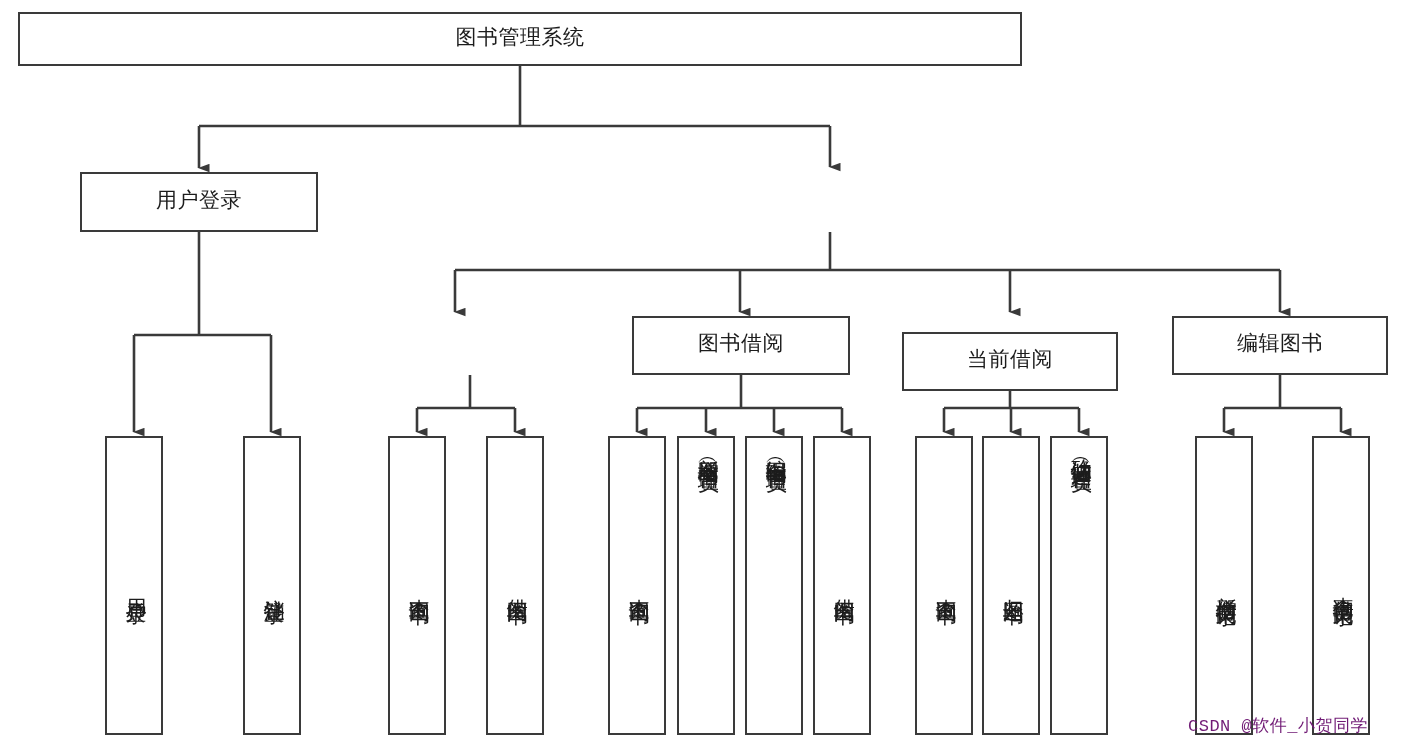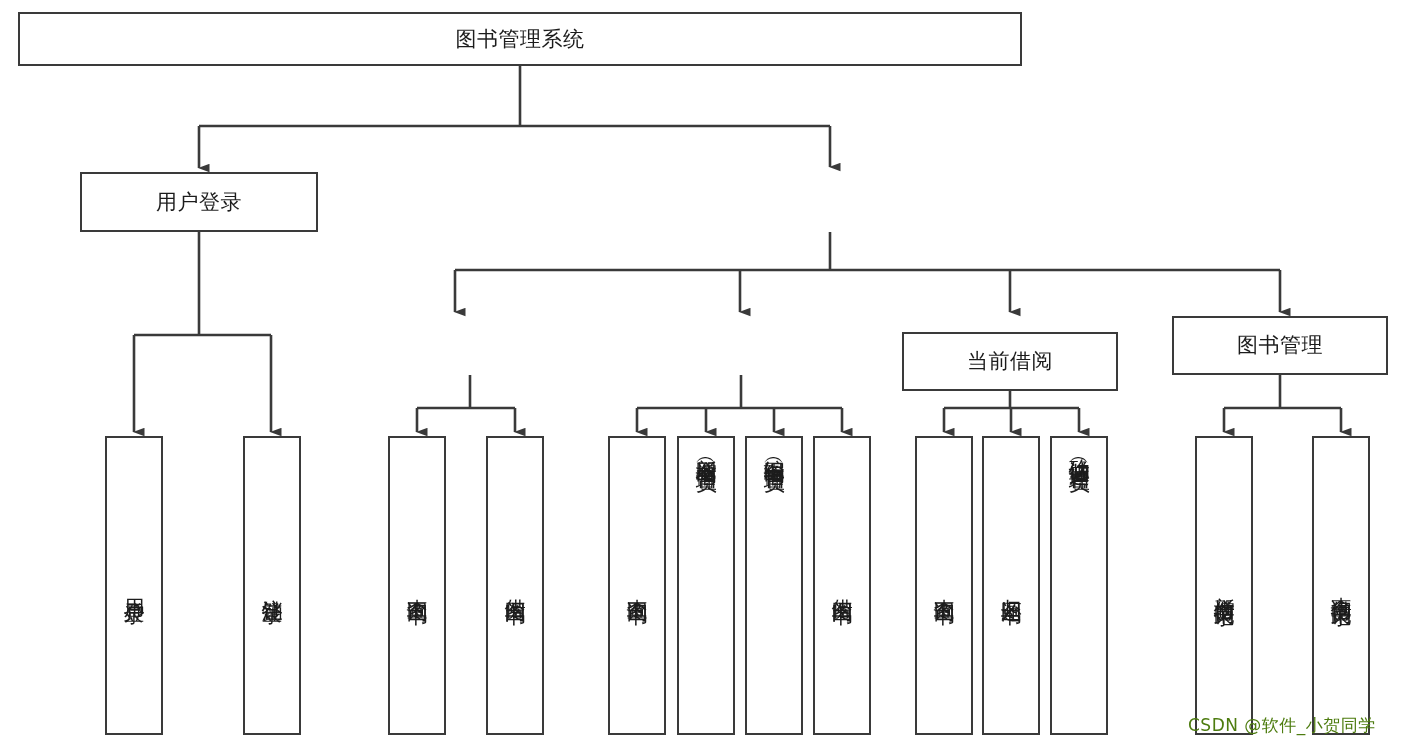--- a/index.html
+++ b/index.html
@@ -10,20 +10,21 @@
   }
   body {
     font-family: "DejaVu Sans", "Liberation Sans", sans-serif;
   }
   #diagram-root {
     position: relative;
     width: 1405px;
     height: 747px;
     background: #ffffff;
     overflow: hidden;
+    font-family: Liberation Mono, monospace;
   }
   #diagram-svg {
     position: absolute;
     left: 0;
     top: 0;
     width: 1405px;
     height: 747px;
   }
   .node {
     position: absolute;
@@ -61,21 +62,21 @@
     line-height: 1.08;
     letter-spacing: 2px;
     margin: 0 auto;
   }
   .node.v.tall-text {
     align-items: flex-start;
   }
   .watermark {
     position: absolute;
     font-size: 17px;
-    color: #4d7c0f;
+    color: #701a75;
     white-space: nowrap;
     z-index: 5;
     letter-spacing: 0.5px;
   }
 </style>
 </head>
 <body>
 
 <div id="diagram-root">
 
@@ -146,25 +147,28 @@
   </svg>
 
   <div class="node h root" style="left:18px; top:12px; width:1004px; height:54px;">
     <span class="label">图书管理系统</span>
   </div>
 
   <div class="node h" style="left:80px; top:172px; width:238px; height:60px;">
     <span class="label">用户登录</span>
   </div>
 
+  <div class="node h" style="left:632px; top:316px; width:218px; height:59px;">
+    <span class="label">图书借阅</span>
+  </div>
   <div class="node h" style="left:902px; top:332px; width:216px; height:59px;">
     <span class="label">当前借阅</span>
   </div>
   <div class="node h" style="left:1172px; top:316px; width:216px; height:59px;">
-    <span class="label">图书管理</span>
+    <span class="label">编辑图书</span>
   </div>
 
   <div class="node v" style="left: 105px; top: 436px; width: 58px; height: 299px; align-items: center;">
     <span class="label">用户登录</span>
   </div>
   <div class="node v" style="left: 243px; top: 436px; width: 58px; height: 299px; align-items: center;">
     <span class="label">注销登录</span>
   </div>
 
   <div class="node v" style="left: 388px; top: 436px; width: 58px; height: 299px; align-items: center;">

